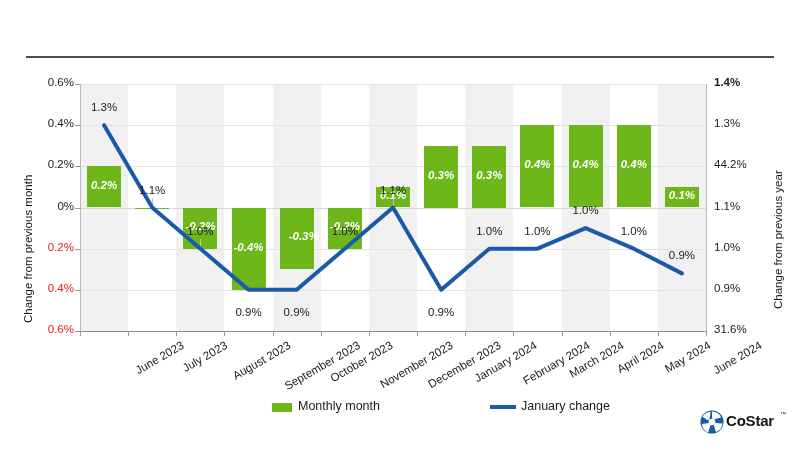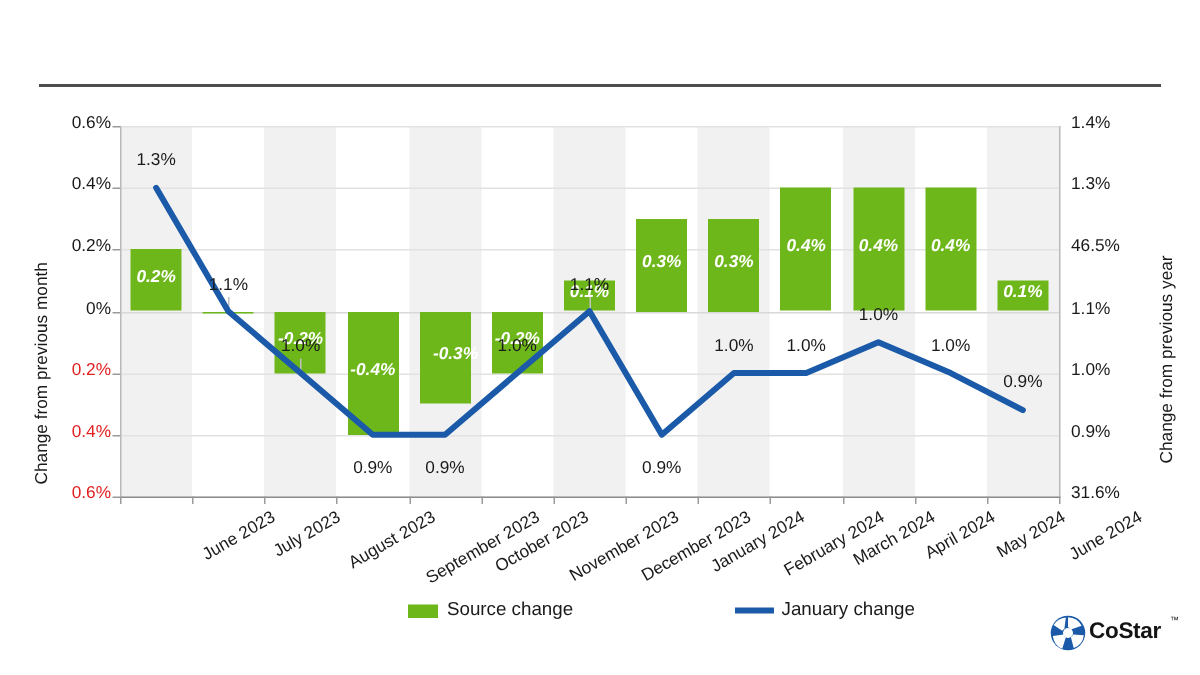--- a/index.html
+++ b/index.html
@@ -191,23 +191,23 @@
       <div class="ytick-l" style="left: 30px; width: 44px; top: 199.5px;">0%</div>
       <div class="tickmark-l" style="left: 75px; top: 208px;"></div>
       <div class="ytick-l neg" style="left: 30px; width: 44px; top: 240.667px;">0.2%</div>
       <div class="tickmark-l" style="left: 75px; top: 249px;"></div>
       <div class="ytick-l neg" style="left: 30px; width: 44px; top: 281.833px;">0.4%</div>
       <div class="tickmark-l" style="left: 75px; top: 290px;"></div>
       <div class="ytick-l neg" style="left: 30px; width: 44px; top: 323px;">0.6%</div>
       <div class="tickmark-l" style="left: 75px; top: 331px;"></div>
     </div>
   <div id="yticks-right">
-      <div class="ytick-r" style="left: 714px; top: 76px;">1.4%</div>
+      <div class="ytick-r" style="left: 714px; top: 76px; font-weight: bold;">1.4%</div>
       <div class="ytick-r" style="left: 714px; top: 117.167px;">1.3%</div>
-      <div class="ytick-r" style="left: 714px; top: 158.333px;">46.5%</div>
+      <div class="ytick-r" style="left: 714px; top: 158.333px;">44.2%</div>
       <div class="ytick-r" style="left: 714px; top: 199.5px;">1.1%</div>
       <div class="ytick-r" style="left: 714px; top: 240.667px;">1.0%</div>
       <div class="ytick-r" style="left: 714px; top: 281.833px;">0.9%</div>
       <div class="ytick-r" style="left: 714px; top: 323px;">31.6%</div>
     </div>
   <div id="xticks">
       <div class="xlabel" style="left: 126.077px; top: 339px;">June 2023</div>
       <div class="xlabel" style="left: 174.231px; top: 339px;">July 2023</div>
       <div class="xlabel" style="left: 222.385px; top: 339px;">August 2023</div>
       <div class="xlabel" style="left: 270.538px; top: 339px;">September 2023</div>
@@ -236,21 +236,21 @@
       <div class="tickmark" style="left: 610px; top: 331px;"></div>
       <div class="tickmark" style="left: 658px; top: 331px;"></div>
       <div class="tickmark" style="left: 706px; top: 331px;"></div>
     </div>
 
   <div class="axis-title left" id="axis-title-left" style="left: 22px; top: 323px;">Change from previous month</div>
   <div class="axis-title right" id="axis-title-right" style="left: 772px; top: 309px;">Change from previous year</div>
 
   <div class="legend">
     <div class="legend-swatch-bar" style="left:272px;top:5px;"></div>
-    <div class="legend-item" style="left:298px;top:1px;">Source change</div>
+    <div class="legend-item" style="left:298px;top:1px;">Monthly month</div>
     <div class="legend-swatch-line" style="left:490px;top:7px;"></div>
     <div class="legend-item" style="left:521px;top:1px;">January change</div>
   </div>
 
   <div class="logo">
     <svg width="24" height="24" viewBox="0 0 100 100" style="position:absolute;left:0;top:2px;">
       <circle cx="50" cy="50" r="48" fill="#1b5aa8"></circle>
       <circle cx="50" cy="50" r="14" fill="#ffffff"></circle>
       <path d="M50 6 A44 44 0 0 1 88 30 L58 40 A14 14 0 0 0 50 34 Z" fill="#ffffff"></path>
       <path d="M94 56 A44 44 0 0 1 66 92 L58 62 A14 14 0 0 0 64 54 Z" fill="#ffffff"></path>

